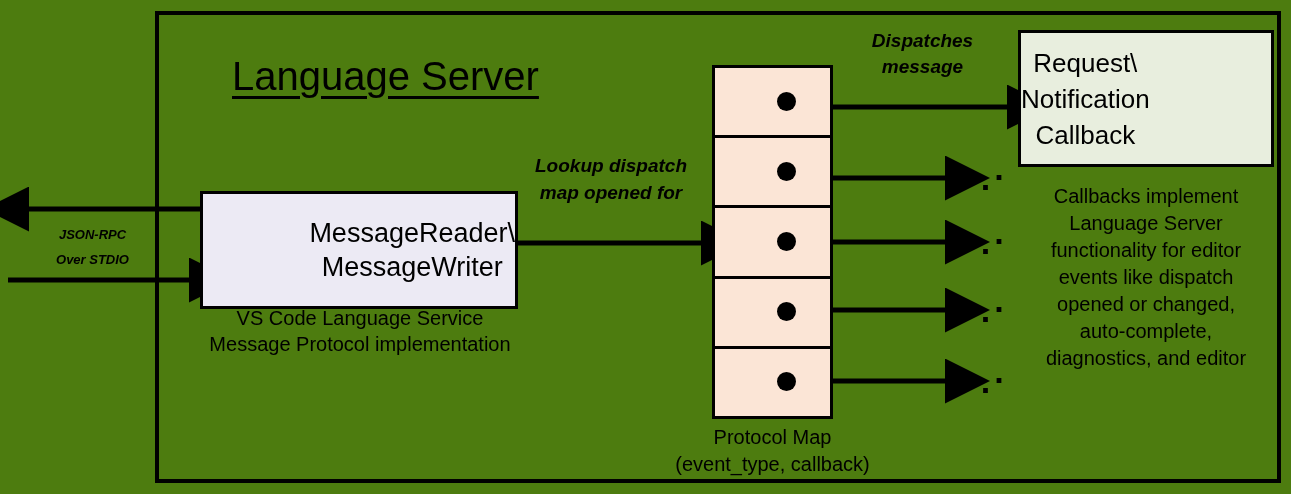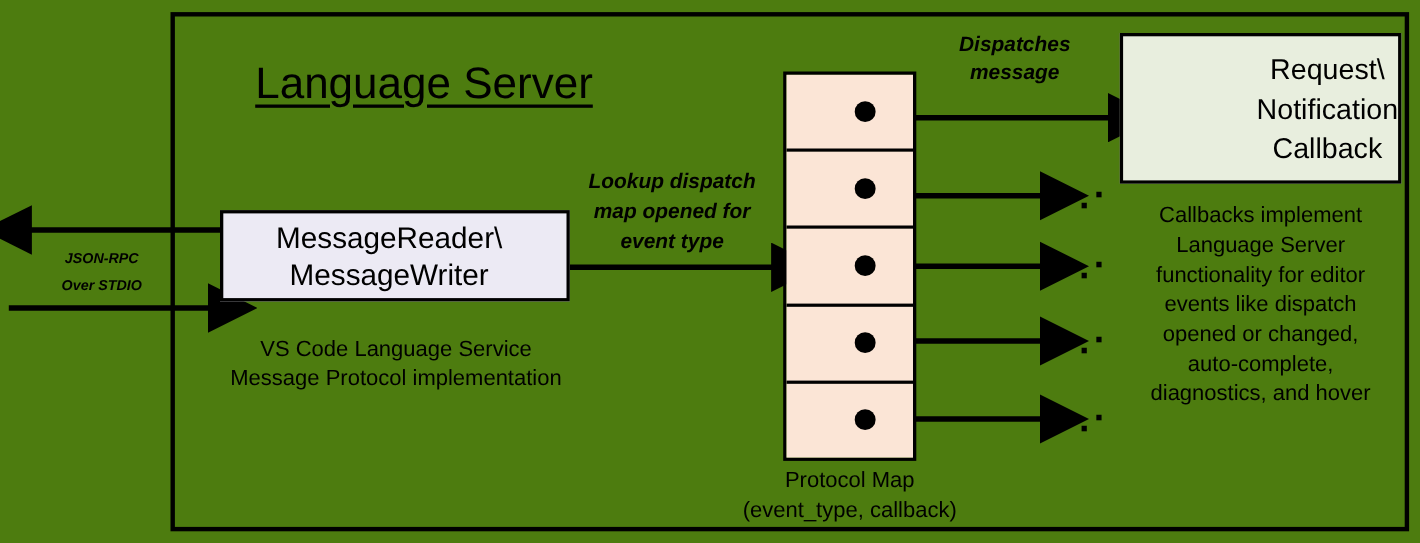--- a/index.html
+++ b/index.html
@@ -51,27 +51,27 @@
     text-underline-offset: 6px;
     text-decoration-thickness: 3px;
     white-space: nowrap;
   }
 
   
   #message-box {
     left: 200px;
     top: 191px;
     width: 318px;
-    height: 83px;
+    height: 118px;
     background: #ECEAF4;
     border: 3px solid #000;
     box-sizing: border-box;
     display: flex;
     align-items: center;
-    justify-content: flex-start;
+    justify-content: flex-end;
     text-align: center;
     font-size: 27px;
     line-height: 34px;
     padding-left: 48px;
   }
   #message-box-caption {
     left: 185px;
     top: 305px;
     width: 350px;
     text-align: center;
@@ -157,21 +157,21 @@
   #callback-box {
     left: 1018px;
     top: 30px;
     width: 256px;
     height: 137px;
     background: #E8EEDE;
     border: 3px solid #000;
     box-sizing: border-box;
     display: flex;
     align-items: center;
-    justify-content: flex-end;
+    justify-content: flex-start;
     text-align: center;
     font-size: 26px;
     line-height: 36px;
   }
   #callback-caption {
     left: 1008px;
     top: 183px;
     width: 276px;
     text-align: center;
     font-size: 20px;
@@ -249,21 +249,20 @@
     </div>
   </div>
   <div class="abs" id="message-box-caption">
     <div>VS Code Language Service</div>
     <div>Message Protocol implementation</div>
   </div>
 
   <div class="abs" id="lookup-label">
     <div>Lookup dispatch</div>
     <div>map opened for</div>
-    <div>event type</div>
   </div>
 
   <div class="abs" id="dispatch-map">
     <div class="cell">
       <span class="dot"></span>
     </div>
     <div class="cell">
       <span class="dot"></span>
     </div>
     <div class="cell">
@@ -298,16 +297,16 @@
       <div>Callback</div>
     </div>
   </div>
   <div class="abs" id="callback-caption">
     <div>Callbacks implement</div>
     <div>Language Server</div>
     <div>functionality for editor</div>
     <div>events like dispatch</div>
     <div>opened or changed,</div>
     <div>auto-complete,</div>
-    <div>diagnostics, and hover</div>
+    <div>diagnostics, and editor</div>
   </div>
 
 </div>
 
 </body></html>

